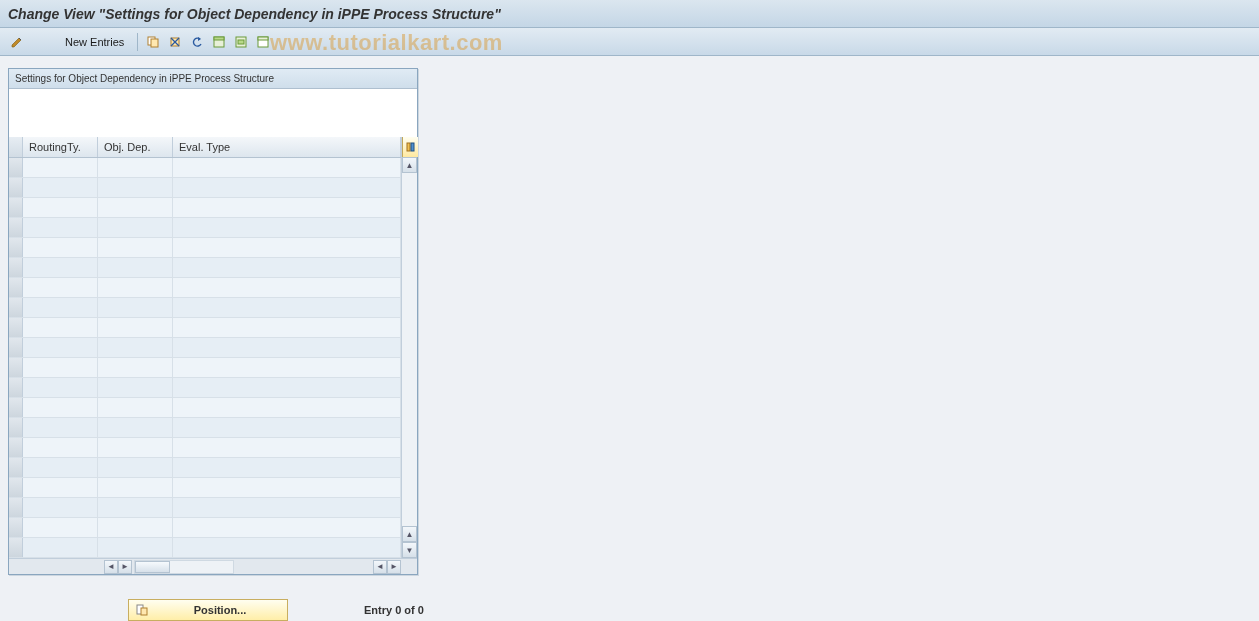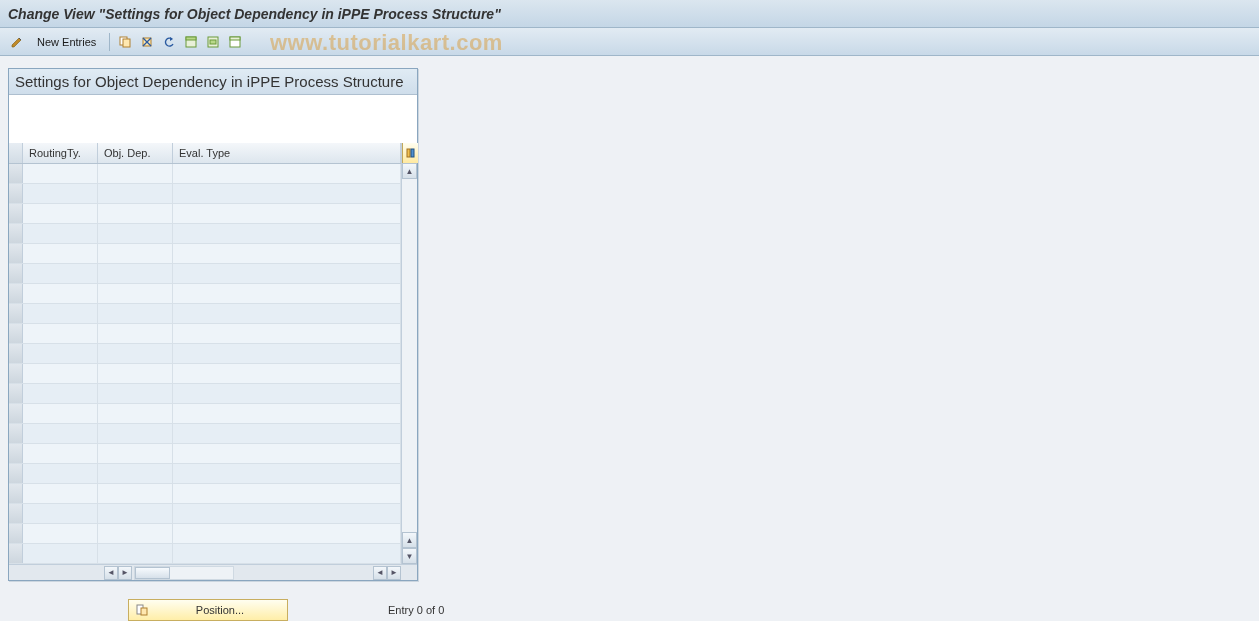--- a/index.html
+++ b/index.html
@@ -28,20 +28,21 @@
   .tb-btn {
     width: 18px; height: 18px;
     display: inline-flex; align-items: center; justify-content: center;
     cursor: pointer;
     border: 1px solid transparent;
   }
   .tb-text-btn {
     padding: 2px 6px; cursor: pointer;
     color: #1a1a1a;
     border: 1px solid transparent;
+    margin-left: 28px;
   }
   .sep { width: 1px; height: 18px; background: #9fb6c9; margin: 0 2px; }
 
   .watermark {
     position: absolute; left: 270px; top: 2px;
     font-size: 22px; font-weight: bold; color: #d9a24a; opacity: 0.55;
     letter-spacing: 0.5px;
     pointer-events: none;
   }
 
@@ -49,21 +50,21 @@
 
   .grid-container {
     width: 410px;
     border: 1px solid #8aa6bf;
     background: #fff;
     box-shadow: 1px 1px 0 #ccd6df;
   }
   .grid-title {
     background: linear-gradient(to bottom, #e0ebf4, #cfdeeb);
     padding: 4px 6px;
-    font-size: 15px;
+    font-size: 10px;
     color: #333;
     border-bottom: 1px solid #aebfcf;
   }
   .grid-body { display: flex; margin-top: 48px; }
   .grid-table-wrap { flex: 1; }
   .grid-head-row { display: flex; background: linear-gradient(to bottom, #f4f7fa, #dde6ee); border-bottom: 1px solid #b4c3d1; }
   .rowsel-head { width: 14px; border-right: 1px solid #c1cedb; background: linear-gradient(to bottom, #e7edf3, #d2dce5); height: 20px; }
   .col-head {
     padding: 3px 6px; border-right: 1px solid #c1cedb; color: #333;
     height: 20px; display: flex; align-items: center;
@@ -132,25 +133,26 @@
     position: relative;
   }
   .hsb-thumb {
     position: absolute; left: 0; top: 0; width: 35px; height: 12px;
     background: linear-gradient(to bottom, #f6fafd, #d7e1ea);
     border: 1px solid #b4c3d1;
   }
   .hsb-gap { flex: 1; }
 
   .footer-area {
-    margin-top: 18px;
+    margin-top: 24px;
     display: flex;
     align-items: center;
     padding-left: 120px;
-    gap: 100px;
+    gap: 76px;
+    font-weight: bold;
   }
   .pos-btn {
     width: 160px; height: 22px;
     background: linear-gradient(to bottom, #fffef0, #ffeea8);
     border: 1px solid #c8ae60;
     display: flex; align-items: center; justify-content: flex-start;
     padding: 0 6px; gap: 10px; cursor: pointer;
     color: #333;
   }
   .pos-btn svg { flex-shrink: 0; }

